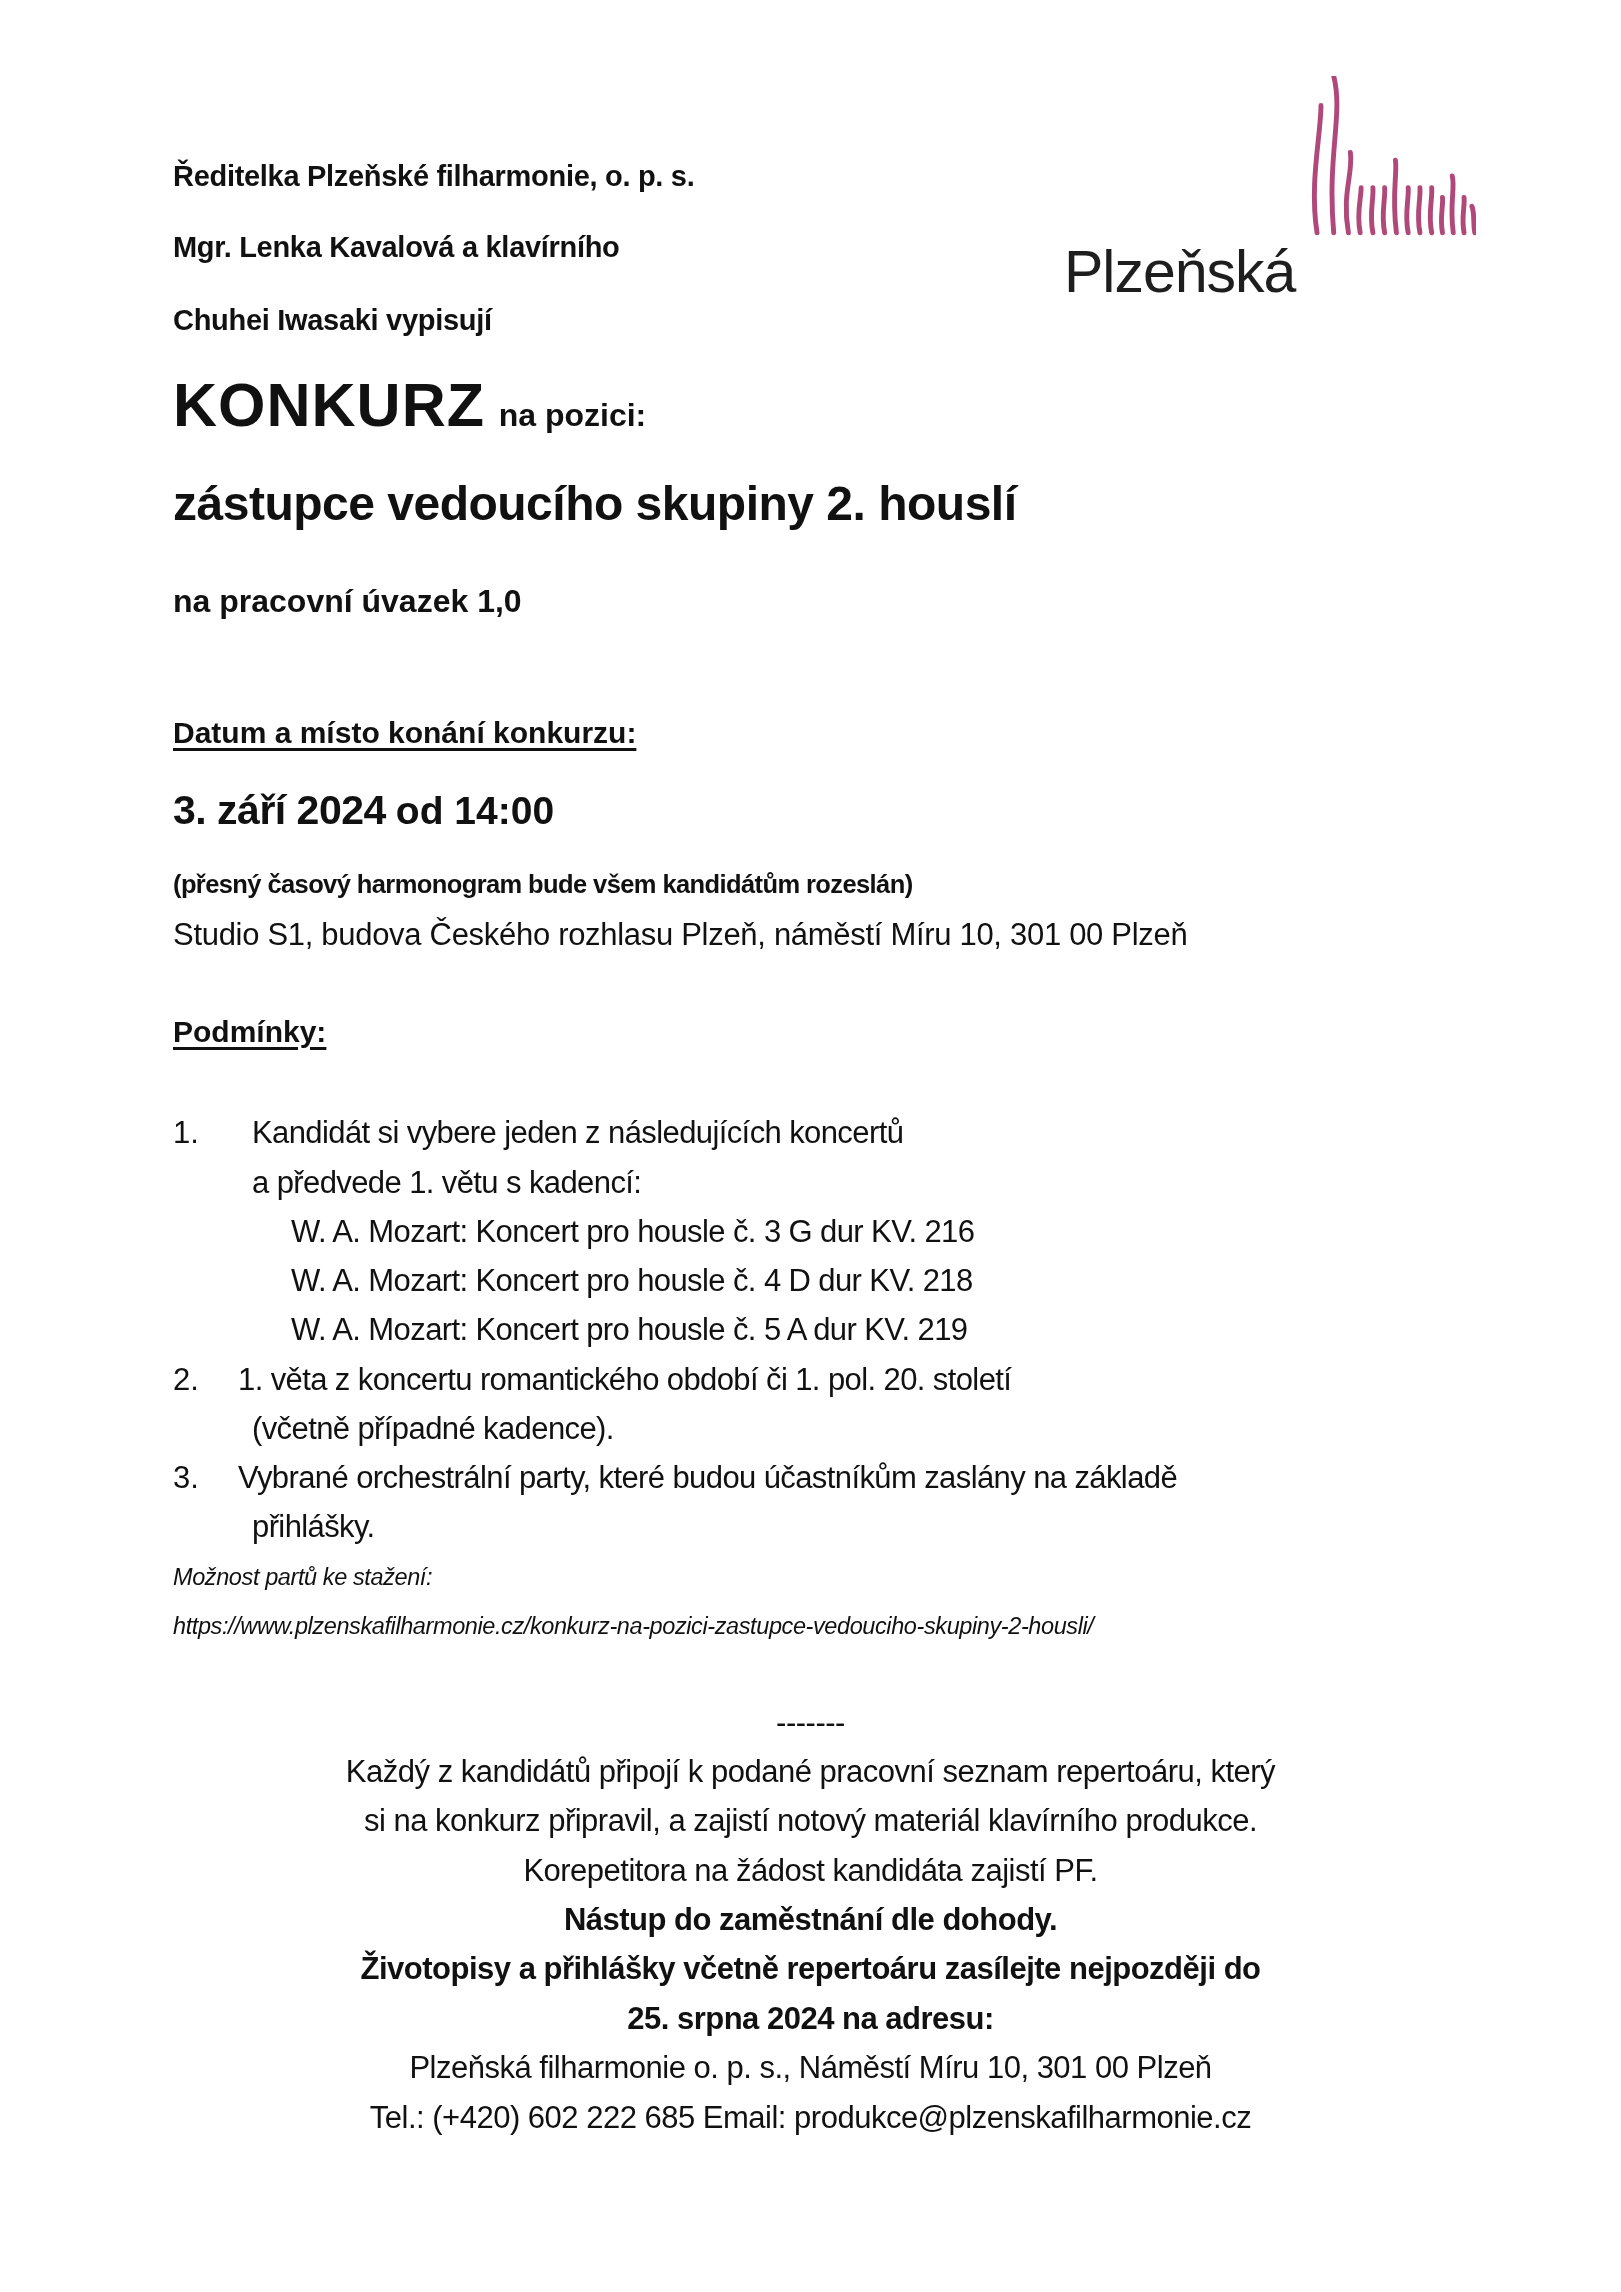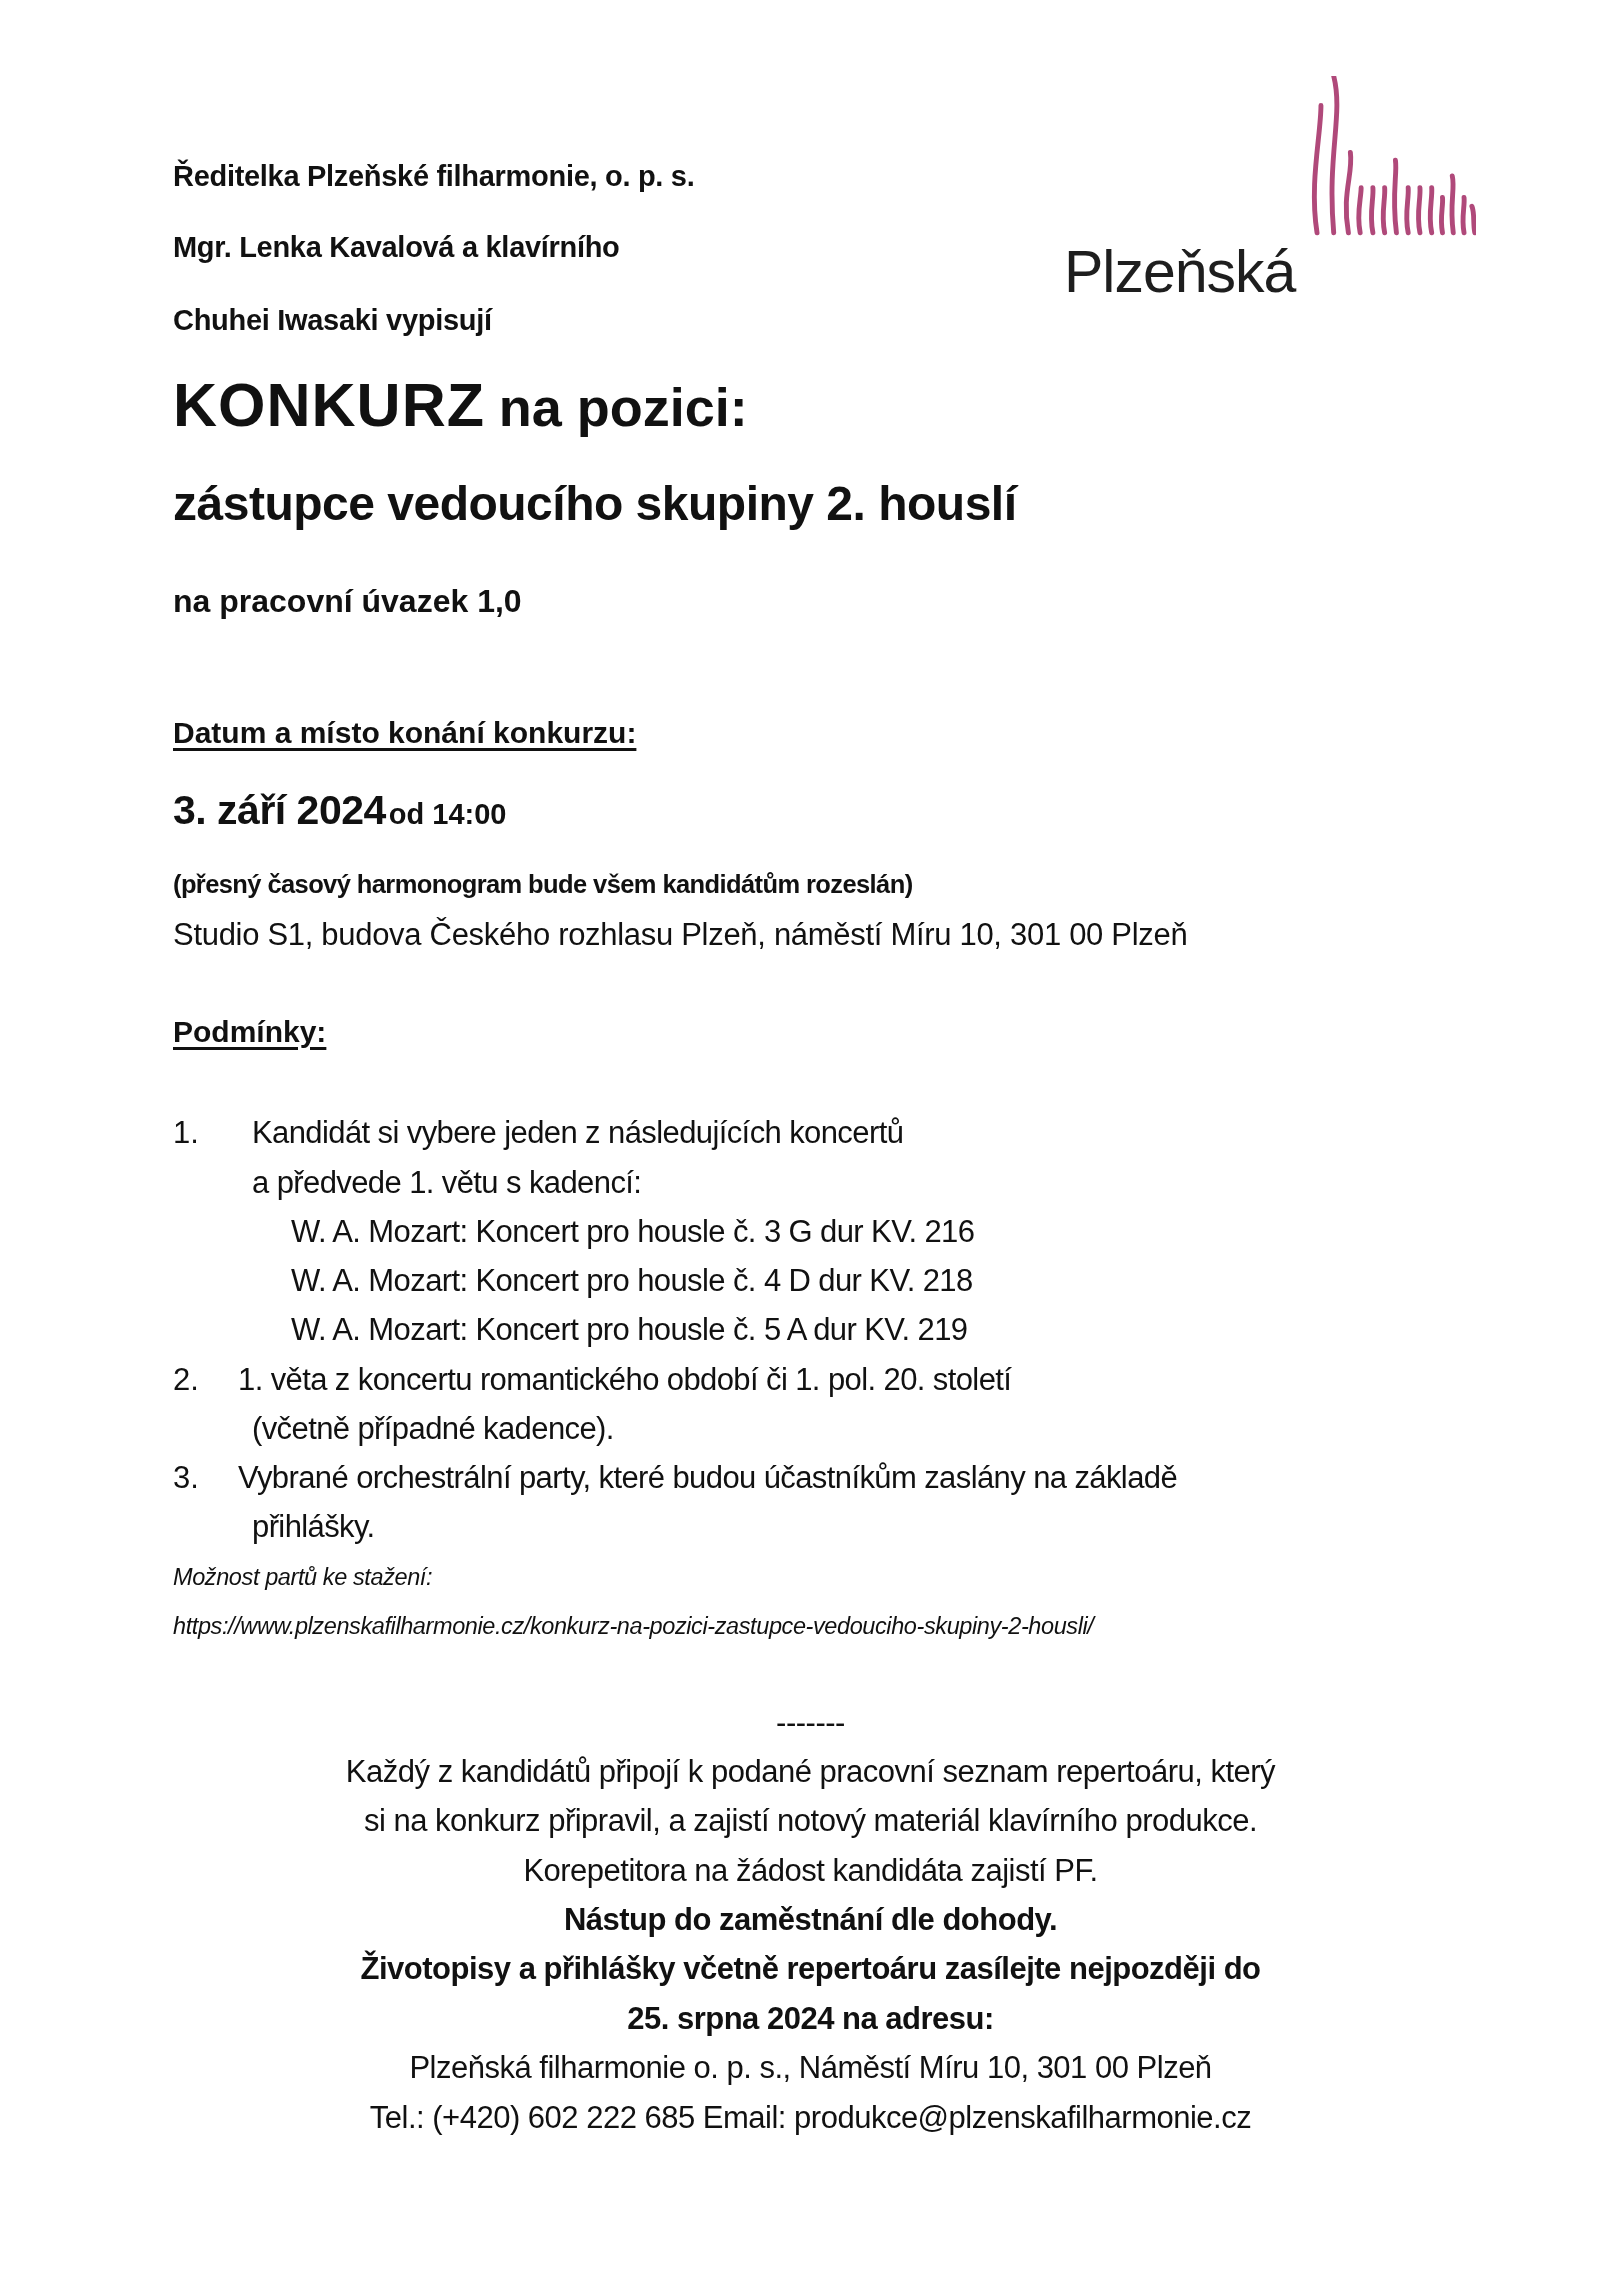--- a/index.html
+++ b/index.html
@@ -6,27 +6,27 @@
   body {
     width: 1621px; height: 2293px; position: relative; overflow: hidden;
     font-family: "Liberation Sans", "DejaVu Sans", sans-serif; color: #111;
   }
   .abs { position: absolute; white-space: nowrap; }
   .b { font-weight: bold; }
   .u { text-decoration: underline; text-decoration-thickness: 2.9px; text-underline-offset: 4.9px; }
   .intro { left: 173px; font-size: 29px; font-weight: bold; letter-spacing: -0.3px; }
   .konkurz { left: 173px; top: 370px; }
   .konkurz .big { font-size: 61px; font-weight: bold; letter-spacing: 1px; }
-  .konkurz .small { font-size: 54px; font-weight: bold; margin-left: 13.7px; }
+  .konkurz .small { font-size: 32px; font-weight: bold; margin-left: 13.7px; }
   .position { left: 173px; top: 476px; font-size: 48px; font-weight: bold; letter-spacing: -0.5px; }
   .workload { left: 173px; top: 583px; font-size: 32px; font-weight: bold; }
   .sec-head { left: 173px; font-size: 30px; font-weight: bold; }
   .date { left: 173px; top: 787px; }
   .date .big { font-size: 41px; font-weight: bold; letter-spacing: -0.5px; }
-  .date .small { font-size: 29px; font-weight: bold; margin-left: 3px; }
+  .date .small { font-size: 39px; font-weight: bold; margin-left: 10px; }
   .note { left: 173px; top: 870px; font-size: 25.5px; font-weight: bold; letter-spacing: -0.6px; }
   .venue { left: 173px; top: 917px; font-size: 31px; letter-spacing: -0.3px; }
   .li { font-size: 31px; letter-spacing: -0.6px; }
   .num { font-size: 31px; }
   .ital { font-style: italic; font-size: 23.5px; letter-spacing: -0.4px; }
   .center { left: 0; width: 1621px; text-align: center; font-size: 31px; letter-spacing: -0.5px; }
   .logo { position: absolute; left: 1064px; top: 76px; width: 412px; height: 294px; }
   .logo-text { position: absolute; font-size: 59px; color: #1e1e1e; letter-spacing: -1px; line-height: 1; }
 </style>
 </head>

